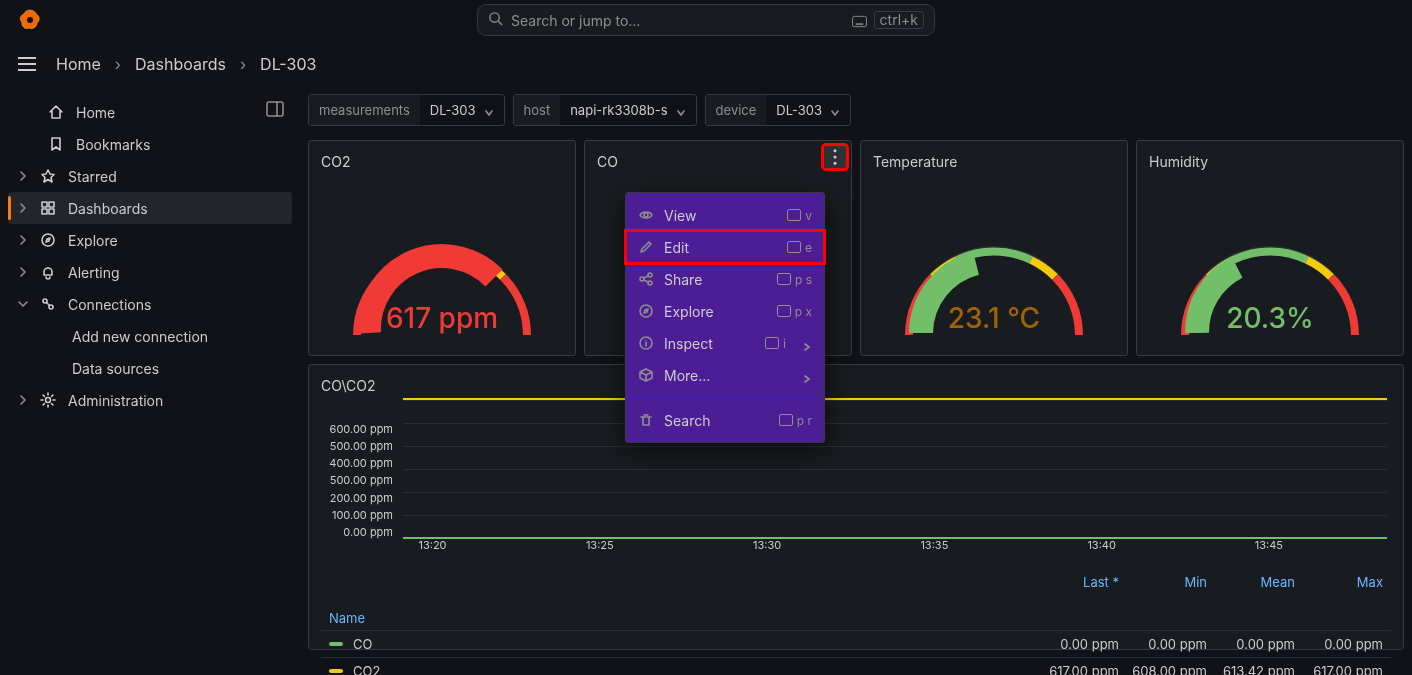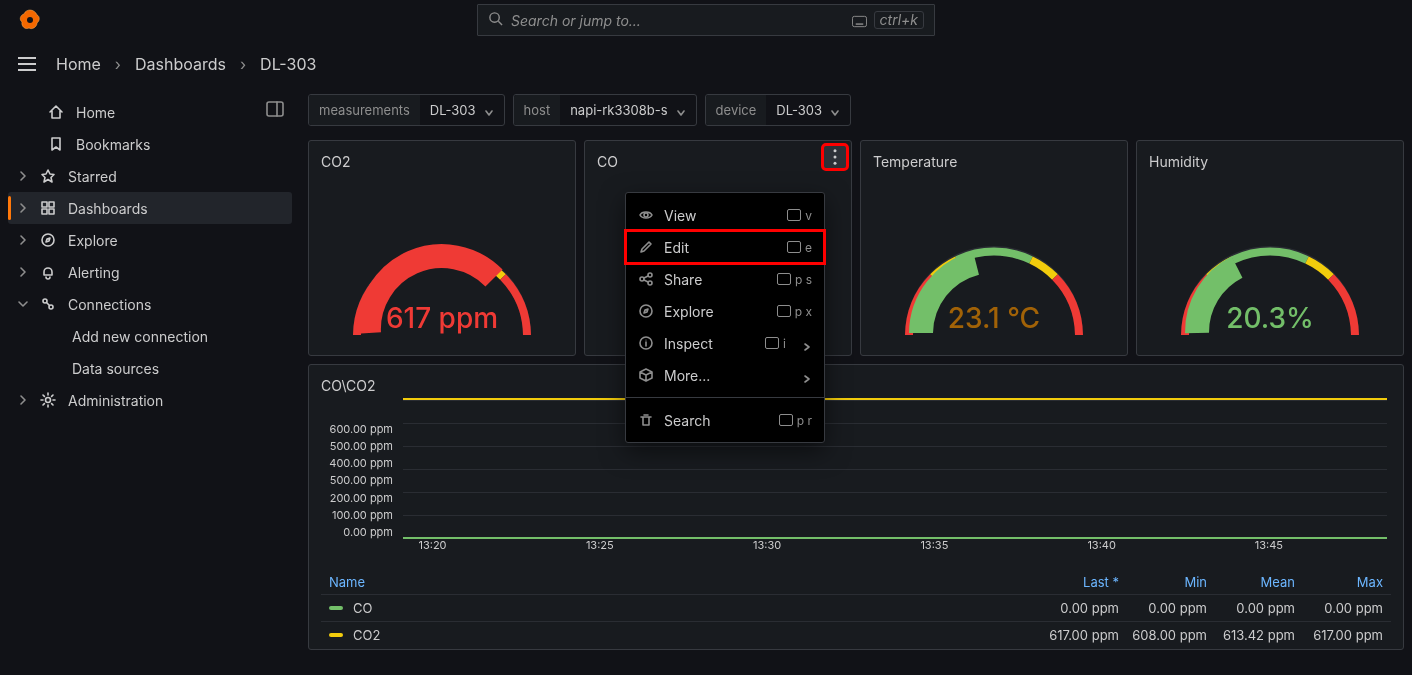--- a/index.html
+++ b/index.html
@@ -38,24 +38,23 @@
   }
   .logo {
     position:absolute; left:18px; top:8px;
     width:24px; height:24px;
   }
   .search {
     display:flex; align-items:center;
     width:458px; height:32px;
     background: var(--bg1);
     border:1px solid var(--border);
-    border-radius:1px;
+    border-radius:9px;
     padding:0 10px;
     color: var(--text-muted);
-    font-style: italic;
   }
   .search svg { width:15px; height:15px; margin-right:8px; fill:currentColor; }
   .search .spacer { flex:1; }
   .kbd {
     border:1px solid var(--border);
     border-radius:3px;
     padding:0 5px;
     font-size:14px; line-height:16px;
     color: var(--text-muted);
   }
@@ -179,21 +178,21 @@
     border-radius:3px;
     color: var(--text-muted);
   }
   .panel.with-menu .menu-btn { background: var(--bg3); color:var(--text); }
   .red-box { outline:3px solid #ff0000; outline-offset:-1px; }
 
   
   .dropdown {
     position:absolute;
     width:200px;
-    background: #000000;
+    background: #4c1d95;
     border:1px solid var(--border);
     border-radius:3px;
     padding:6px 0;
     z-index:100;
     box-shadow: 0 8px 24px rgba(0,0,0,0.5);
   }
   .dd-item {
     display:flex; align-items:center;
     height:32px;
     padding:0 12px;
@@ -242,21 +241,21 @@
   .xaxis {
     position:absolute; left:82px; right:4px; bottom:0; height:14px;
     font-size:11px; color:var(--text);
   }
   .xaxis span { position:absolute; transform:translateX(-50%); }
   .legend-table { margin-top:18px; font-size:13px; }
   .legend-head {
     display:flex; padding:4px 8px;
     color: var(--link);
   }
-  .legend-head .name { flex:1; }
+  .legend-head .name { flex:1;margin-top:36px; }
   .legend-head .col, .legend-row .col { width:88px; text-align:right; }
   .legend-row {
     display:flex; padding:5px 8px;
     border-top:1px solid #2a2d33;
     color:var(--text);
   }
   .legend-row .swatch { width:14px; height:4px; border-radius:2px; margin-right:10px; align-self:center; }
   .legend-row .name { flex:1; }
 
   

